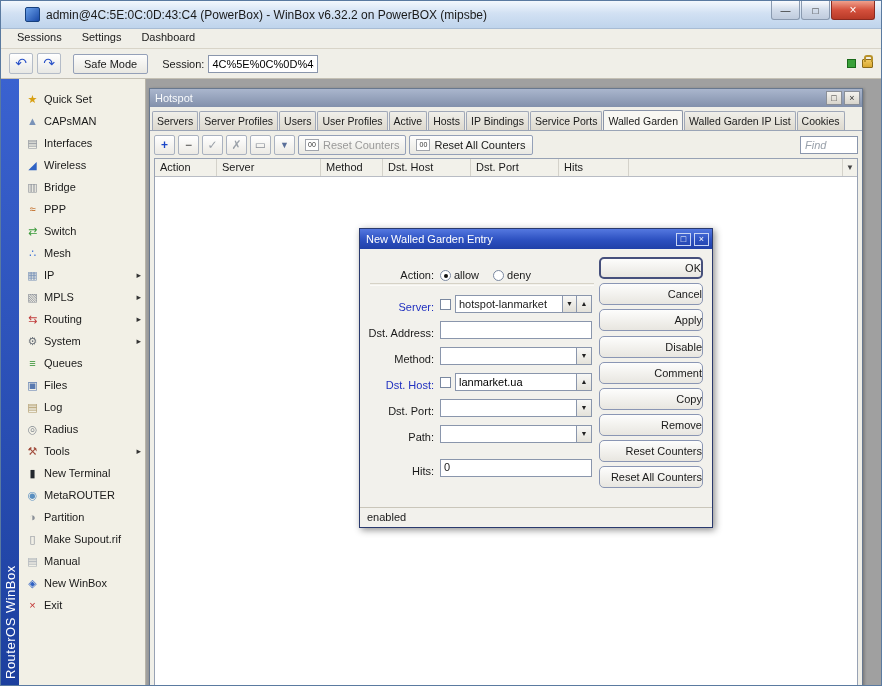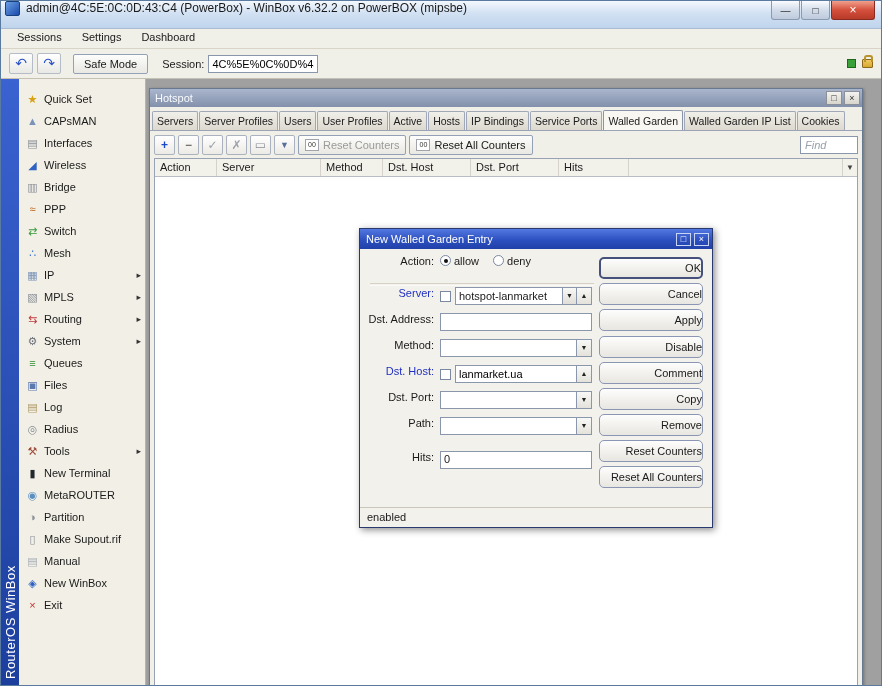--- a/index.html
+++ b/index.html
@@ -2,21 +2,21 @@
 <html><head>
 <meta charset="utf-8">
 <style>
   *{margin:0;padding:0;box-sizing:border-box}
   html,body{background:#8a8a8a}
   .app{position:relative;width:882px;height:686px;display:flex;flex-direction:column;
        font-family:"Liberation Sans","DejaVu Sans",sans-serif;font-size:11px;color:#1a1a1a;
        background:#f0efe8;border:1px solid #5a7aa0;overflow:hidden}
   
   .titlebar{height:28px;flex:0 0 28px;background:linear-gradient(#f3f8fd,#d2e1f3 45%,#bfd4ec);
-            border-bottom:1px solid #a8bcd4;display:flex;padding:0 4px;position:relative}
+            border-bottom:1px solid #a8bcd4;display:flex;align-items:center;padding:0 24px;position:relative}
   .app-ico{width:15px;height:15px;border-radius:2px;background:linear-gradient(135deg,#6aa0e8,#1a4aa8);
            border:1px solid #16407e;margin-right:6px;flex:0 0 15px}
   .title{font-size:12px;white-space:nowrap}
   .win-controls{position:absolute;top:0;right:6px;display:flex}
   .wc{height:19px;border:1px solid #8a9ab0;border-top:none;display:flex;align-items:center;justify-content:center;
       font-size:10px;color:#333;background:linear-gradient(#fafcfe,#d2dcea 50%,#bfcbdd);border-radius:0 0 3px 3px;margin-left:1px}
   .wc.min,.wc.max{width:29px}
   .wc.close{width:44px;background:linear-gradient(#f0a08c,#d4503c 50%,#b83a28);border-color:#8a2a20;color:#fff;font-size:12px}
   
   .menubar{height:20px;flex:0 0 20px;background:#f0efe8;border-bottom:1px solid #d8d4c8;display:flex;align-items:flex-start;padding-left:6px}
@@ -71,21 +71,21 @@
   .col-dd{margin-left:auto;width:15px;border-left:1px solid #d4d2ca;text-align:center;font-size:8px;color:#444;padding-top:4px}
   .hs-body{flex:1;background:#fff}
   .hs-status{position:absolute;left:0;right:16px;bottom:0;height:18px;border-top:1px solid #c0bcb0;padding:2px 0 0 8px;background:#f0efe8}
   
   .dlg{position:absolute;left:213px;top:149px;width:354px;height:300px;background:#f2f1ec;
        border:1px solid #2a3a6e;box-shadow:2px 2px 7px rgba(0,0,0,.45)}
   .dlg-title{height:20px;background:linear-gradient(#5478e0,#2c50c0 55%,#2040a8);color:#fff;display:flex;align-items:center;padding:0 3px 0 6px}
   .dlg-title-lb{flex:1;font-size:11px}
   .dwc{width:15px;height:13px;border:1px solid #c8d4f4;margin-left:3px;font-size:9px;line-height:11px;text-align:center;color:#fff}
   .dlg-content{position:absolute;top:20px;left:0;right:0;bottom:20px;padding:6px 0 0 6px}
-  .frow{height:26px;display:flex;align-items:flex-start}
+  .frow{height:26px;display:flex;align-items:flex-end}
   .flabel{width:74px;text-align:right;padding-right:6px;white-space:nowrap}
   .flabel.blue{color:#2030c0}
   .fwrap{width:152px;display:flex;align-items:center}
   .cb{width:11px;height:11px;border:1px solid #7a88a0;background:#fff;margin-right:4px;flex:0 0 11px}
   .tin{flex:1;height:18px;border:1px solid #8a96ac;background:#fff;padding:1px 3px;font-family:inherit;font-size:11px;min-width:0}
   .combo{flex:1;height:18px;border:1px solid #8a96ac;background:#fff;display:flex;align-items:center;min-width:0}
   .combo-tx{flex:1;padding:0 3px;white-space:nowrap;overflow:hidden}
   .combo-dd{width:14px;height:16px;flex:0 0 14px;border-left:1px solid #8a96ac;background:linear-gradient(#f8f8f6,#e0ded6);
             font-size:7px;line-height:15px;text-align:center;color:#222}
   .arr{width:15px;height:18px;flex:0 0 15px;border:1px solid #8a96ac;border-left:none;

